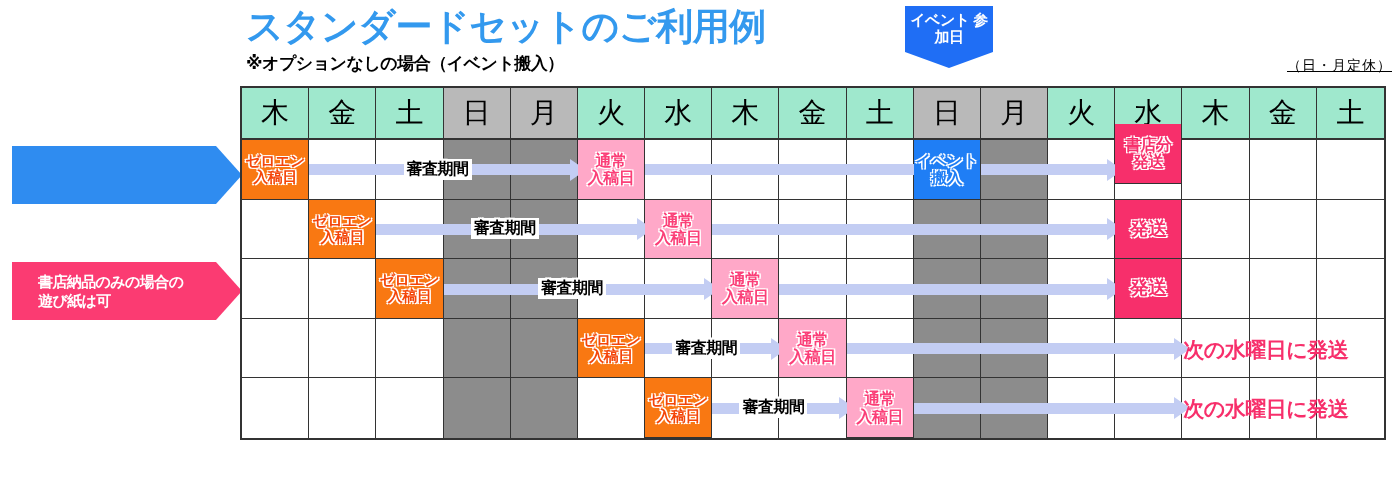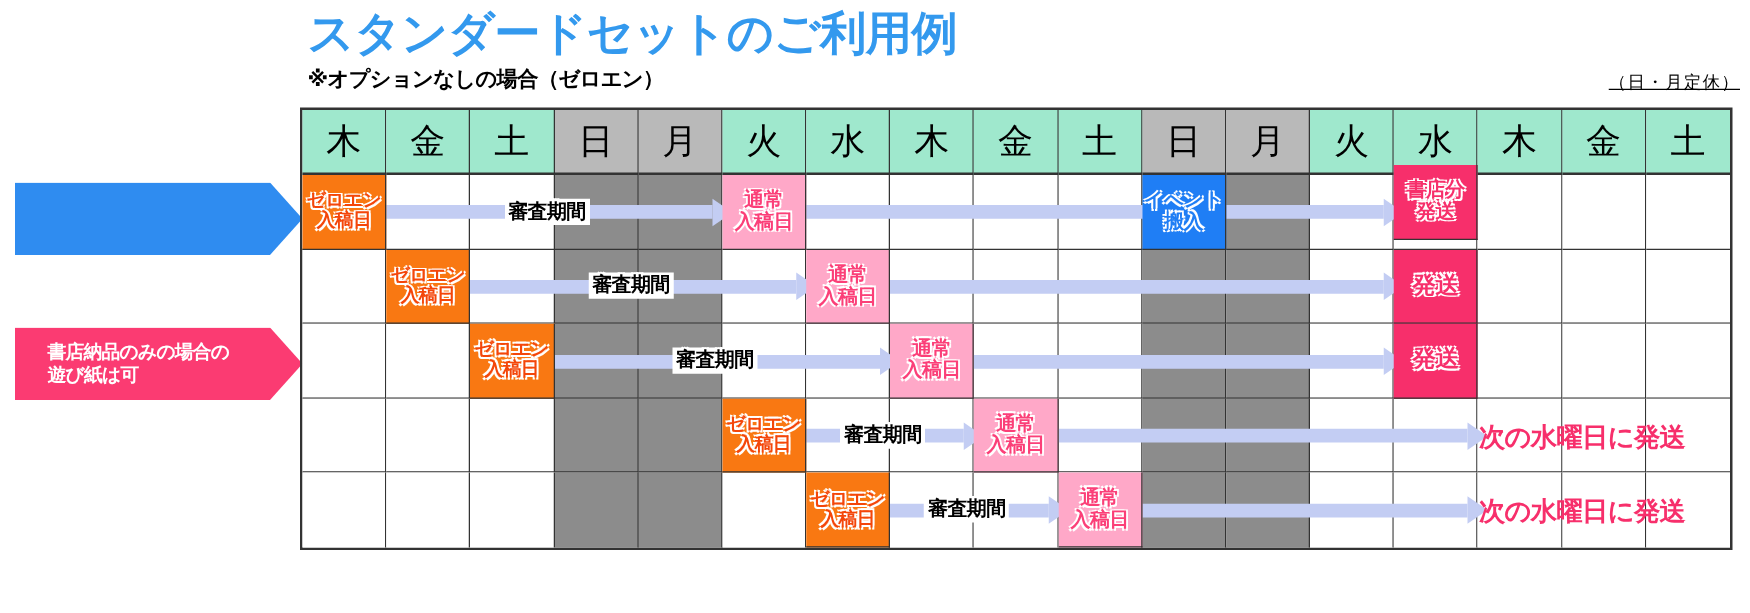--- a/index.html
+++ b/index.html
@@ -124,23 +124,27 @@
     position:absolute;right:10px;top:452px;
     font-size:19px;color:#000;letter-spacing:-0.5px;white-space:nowrap;
   }
 </style>
 </head>
 <body>
 
 <div id="root">
 
   <div class="title">スタンダードセットのご利用例</div>
-  <div class="subtitle">※オプションなしの場合（ゼロエン）</div>
+  <div class="subtitle">※オプションなしの場合（イベント搬入）</div>
   <div class="closed-note">（日・月定休）</div>
 
+  <div class="pennant">
+    <span>イベント</span>
+    <span>参加日</span>
+  </div>
 
   <div class="banner banner-blue">
     <div>
     </div>
   </div>
 
   <div class="banner banner-pink">
     <div>
       <div>書店納品のみの場合の</div>
       <div>遊び紙は可</div>
@@ -317,21 +321,21 @@
           <span>入稿日</span>
         </div>
         <div class="chip chip-normal" style="left: 335.882px; top: 52px; width: 67.1765px; height: 59.6px;">
           <span>通常</span>
           <span>入稿日</span>
         </div>
         <div class="chip chip-event" style="left: 671.765px; top: 52px; width: 67.1765px; height: 59.6px;">
           <span>イベント</span>
           <span>搬入</span>
         </div>
-        <div class="chip chip-ship" style="left: 873.294px; top: 44px; width: 67.1765px; height: 59.6px;">
+        <div class="chip chip-ship" style="left: 873.294px; top: 36px; width: 67.1765px; height: 59.6px;">
           <span>書店分</span>
           <span>発送</span>
         </div>
         <div class="chip chip-zeroen" style="left: 67.1765px; top: 111.6px; width: 67.1765px; height: 59.6px;">
           <span>ゼロエン</span>
           <span>入稿日</span>
         </div>
         <div class="chip chip-normal" style="left: 403.059px; top: 111.6px; width: 67.1765px; height: 59.6px;">
           <span>通常</span>
           <span>入稿日</span>

